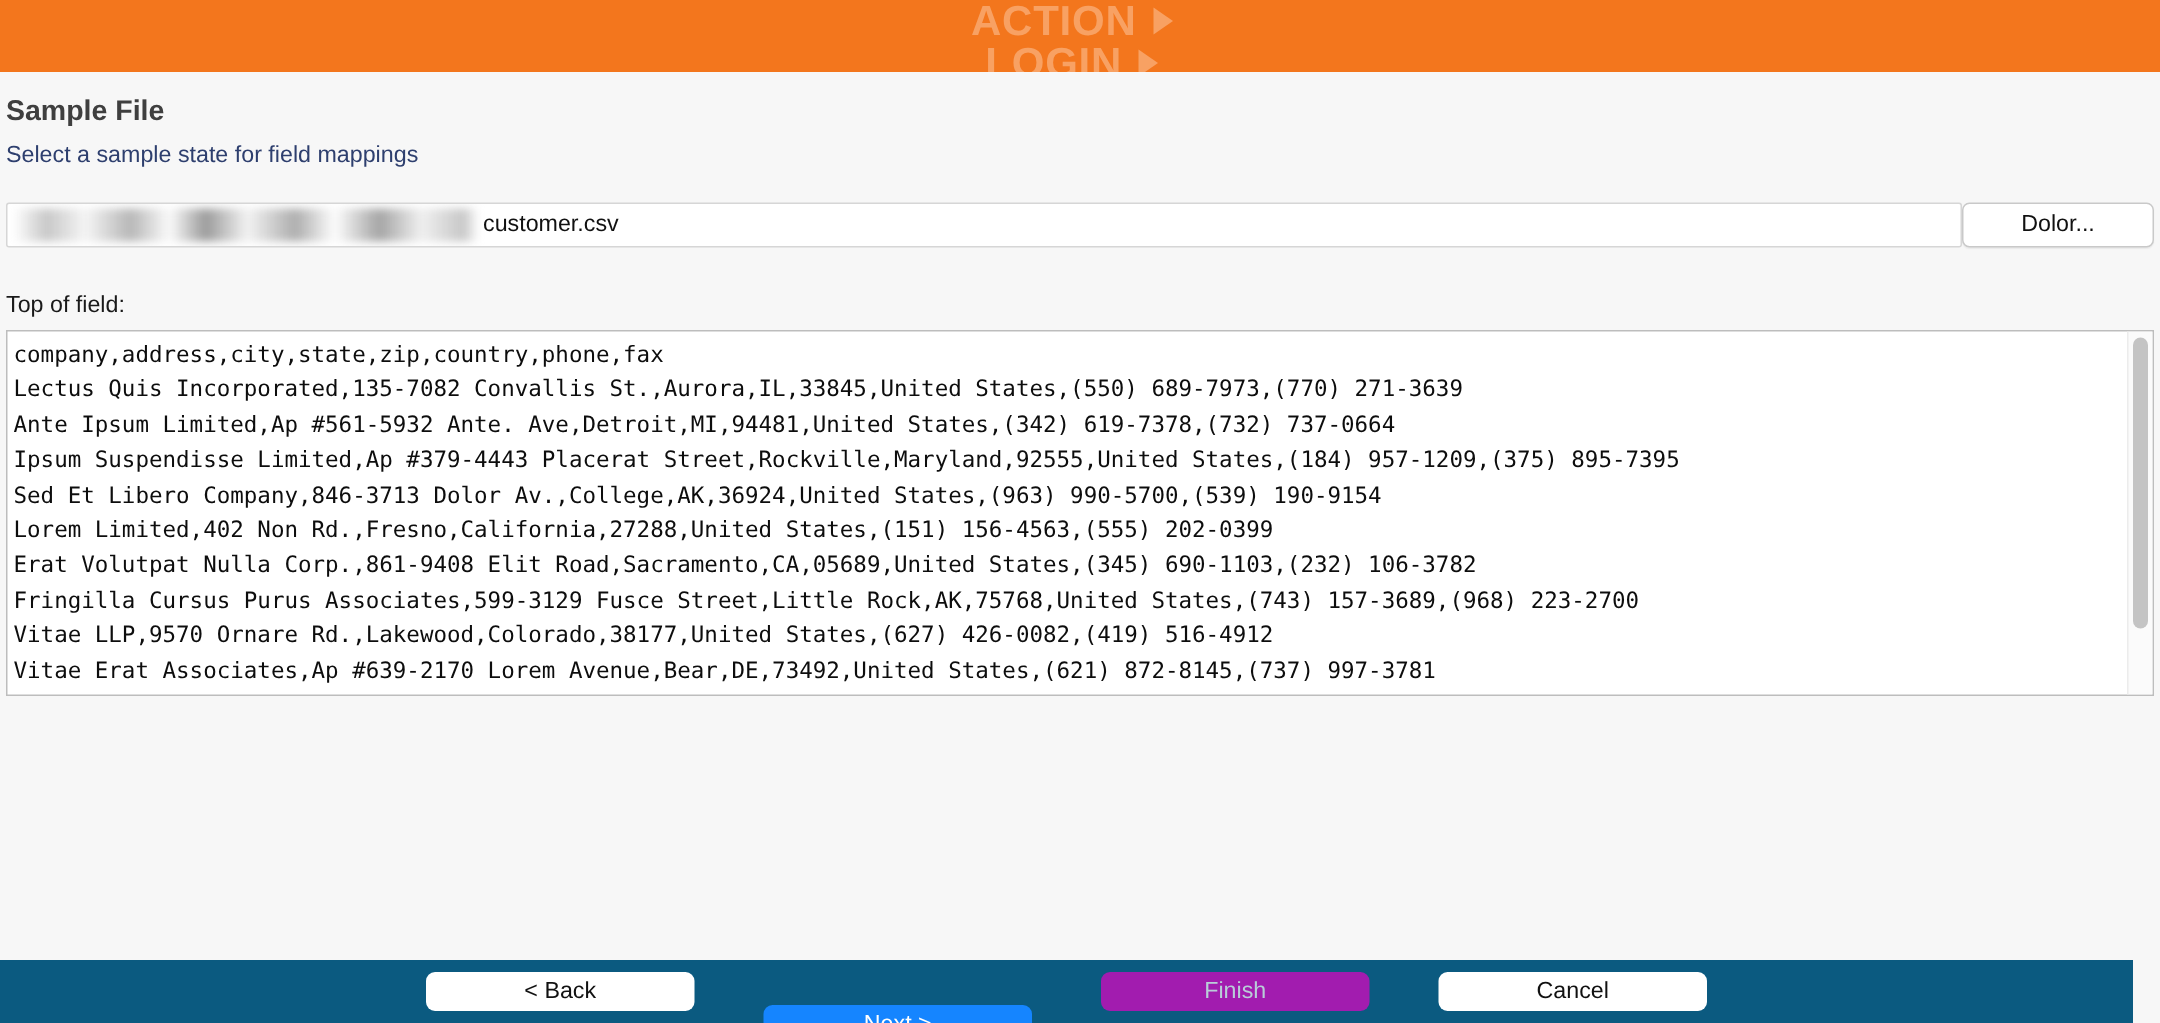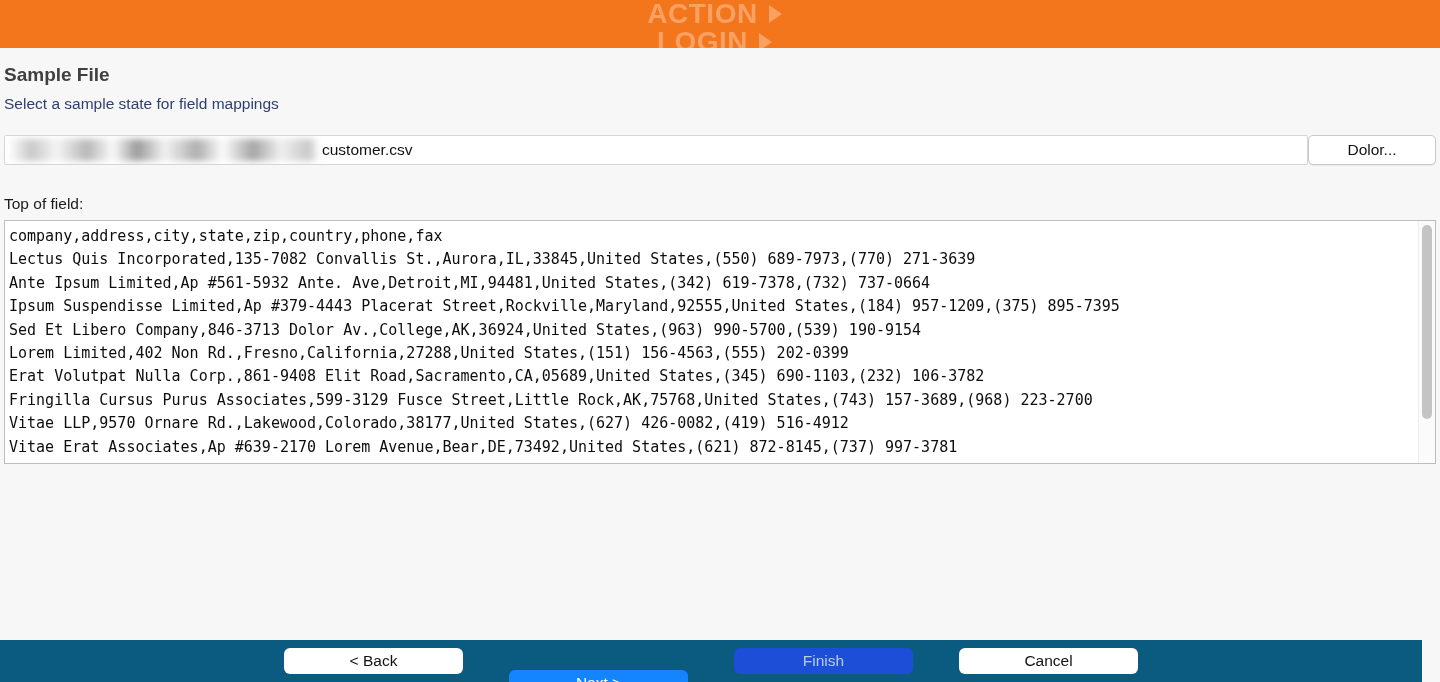--- a/index.html
+++ b/index.html
@@ -213,21 +213,21 @@
   .footer-button.neutral {
     background: #ffffff;
     color: #111111;
   }
   .footer-button.primary {
     background: #1585ff;
     color: #ffffff;
     margin-top: 44px;
   }
   .footer-button.disabled {
-    background: #1d4ed8;
+    background: #a21caf;
     color: #b9cdd8;
     cursor: default;
   }
 </style>
 </head>
 <body>
 
 <div class="wizard-steps" id="wizard-steps">
     <div class="step">
       <span class="step-label">ACTION</span>

